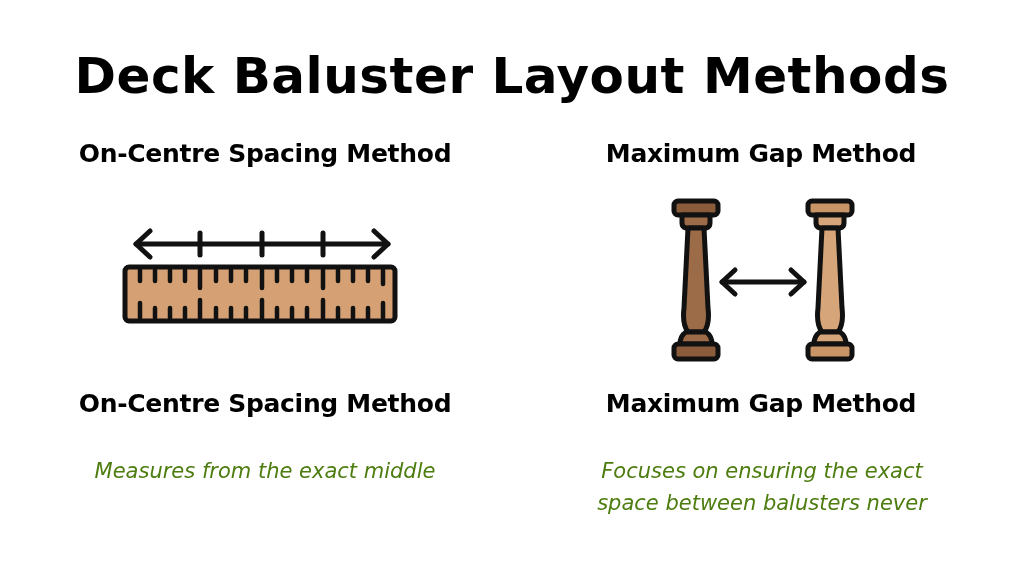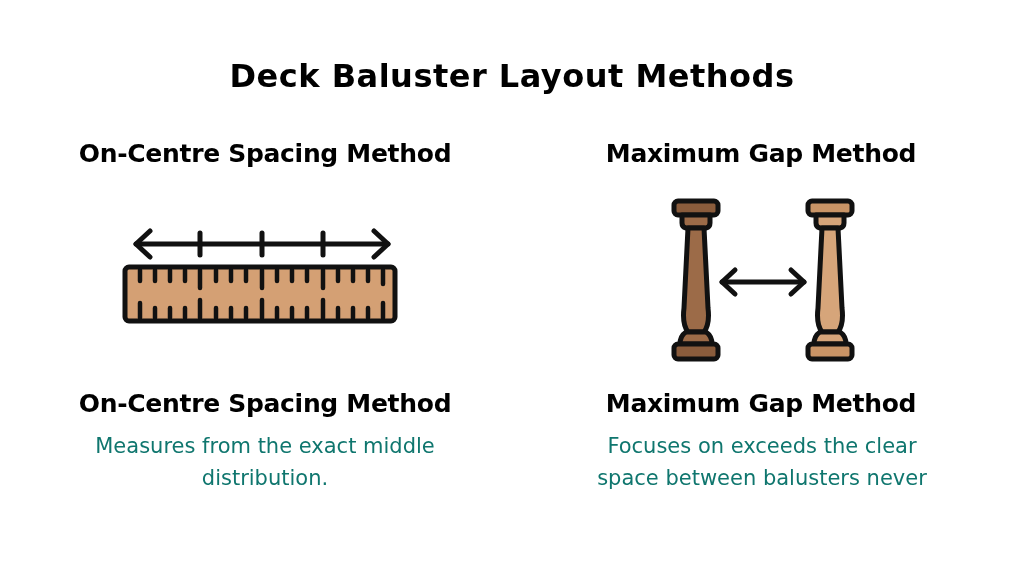--- a/index.html
+++ b/index.html
@@ -2,38 +2,38 @@
 <html><head>
   <meta charset="utf-8">
   <style>
     html, body { margin: 0; padding: 0; background: #ffffff; }
     body {
       width: 1024px; height: 572px; position: relative; overflow: hidden;
       font-family: "DejaVu Sans", "Liberation Sans", sans-serif; color: #000;
     }
     .title {
       position: absolute; left: 0; top: 46px; width: 1024px; text-align: center;
-      font-size: 32px; font-weight: bold; letter-spacing: 0.5px; line-height: 60px;
+      font-size: 50px; font-weight: bold; letter-spacing: 0.5px; line-height: 60px;
     }
     .col-head {
       position: absolute; top: 136px; font-size: 25px; font-weight: bold;
       text-align: center; line-height: 36px; letter-spacing: -0.3px;
     }
     .col-head.left { left: 40px; width: 450px; }
     .col-head.right { left: 536px; width: 450px; }
     .icon-box { position: absolute; }
     .sub-head {
       position: absolute; top: 386px; font-size: 25px; font-weight: bold;
       text-align: center; line-height: 36px; letter-spacing: -0.3px;
     }
     .sub-head.left { left: 40px; width: 450px; }
     .sub-head.right { left: 536px; width: 450px; }
     .desc {
-      position: absolute; top: 430px; font-size: 21px; text-align: center;
-      line-height: 32px; color: #0f766e;
+      position: absolute; top: 455px; font-size: 21px; text-align: center;
+      line-height: 32px; color: #4d7c0f; font-style: italic;
     }
     .desc.left { left: 60px; width: 410px; }
     .desc.right { left: 560px; width: 404px; }
   </style>
 </head>
 <body>
 
 <div class="title">Deck Baluster Layout Methods</div>
 
 <div class="col-head left">On-Centre Spacing Method</div>
@@ -90,21 +90,20 @@
         <line x1="248" y1="84" x2="248" y2="94"></line>
         <line x1="263" y1="79" x2="263" y2="94"></line>
       </g>
     </g>
   </svg>
 </div>
 
 <div class="sub-head left">On-Centre Spacing Method</div>
 <div class="desc left">
   <div>Measures from the exact middle</div>
-  <div>distribution.</div>
 </div>
 
 <div class="col-head right">Maximum Gap Method</div>
 
 <div class="icon-box" style="left:668px; top:196px; width:190px; height:168px;">
   <svg width="190" height="168" viewBox="0 0 190 168">
 
     <g stroke="#111" stroke-width="5" stroke-linejoin="round">
       <rect x="6" y="5" width="44" height="14" rx="4" fill="#8A5C3C"></rect>
       <path d="M14,19 H42 V27 Q42,31 38,32 H18 Q14,31 14,27 Z" fill="#9C6B48"></path>
@@ -124,15 +123,15 @@
     <g stroke="#111" stroke-width="5" stroke-linecap="round" stroke-linejoin="round" fill="none">
       <line x1="54" y1="86" x2="136" y2="86"></line>
       <polyline points="67,74 54,86 67,98"></polyline>
       <polyline points="123,74 136,86 123,98"></polyline>
     </g>
   </svg>
 </div>
 
 <div class="sub-head right">Maximum Gap Method</div>
 <div class="desc right">
-  <div>Focuses on exceeds the clear</div>
+  <div>Focuses on ensuring the exact</div>
   <div>space between balusters never</div>
 </div>
 
 </body></html>

